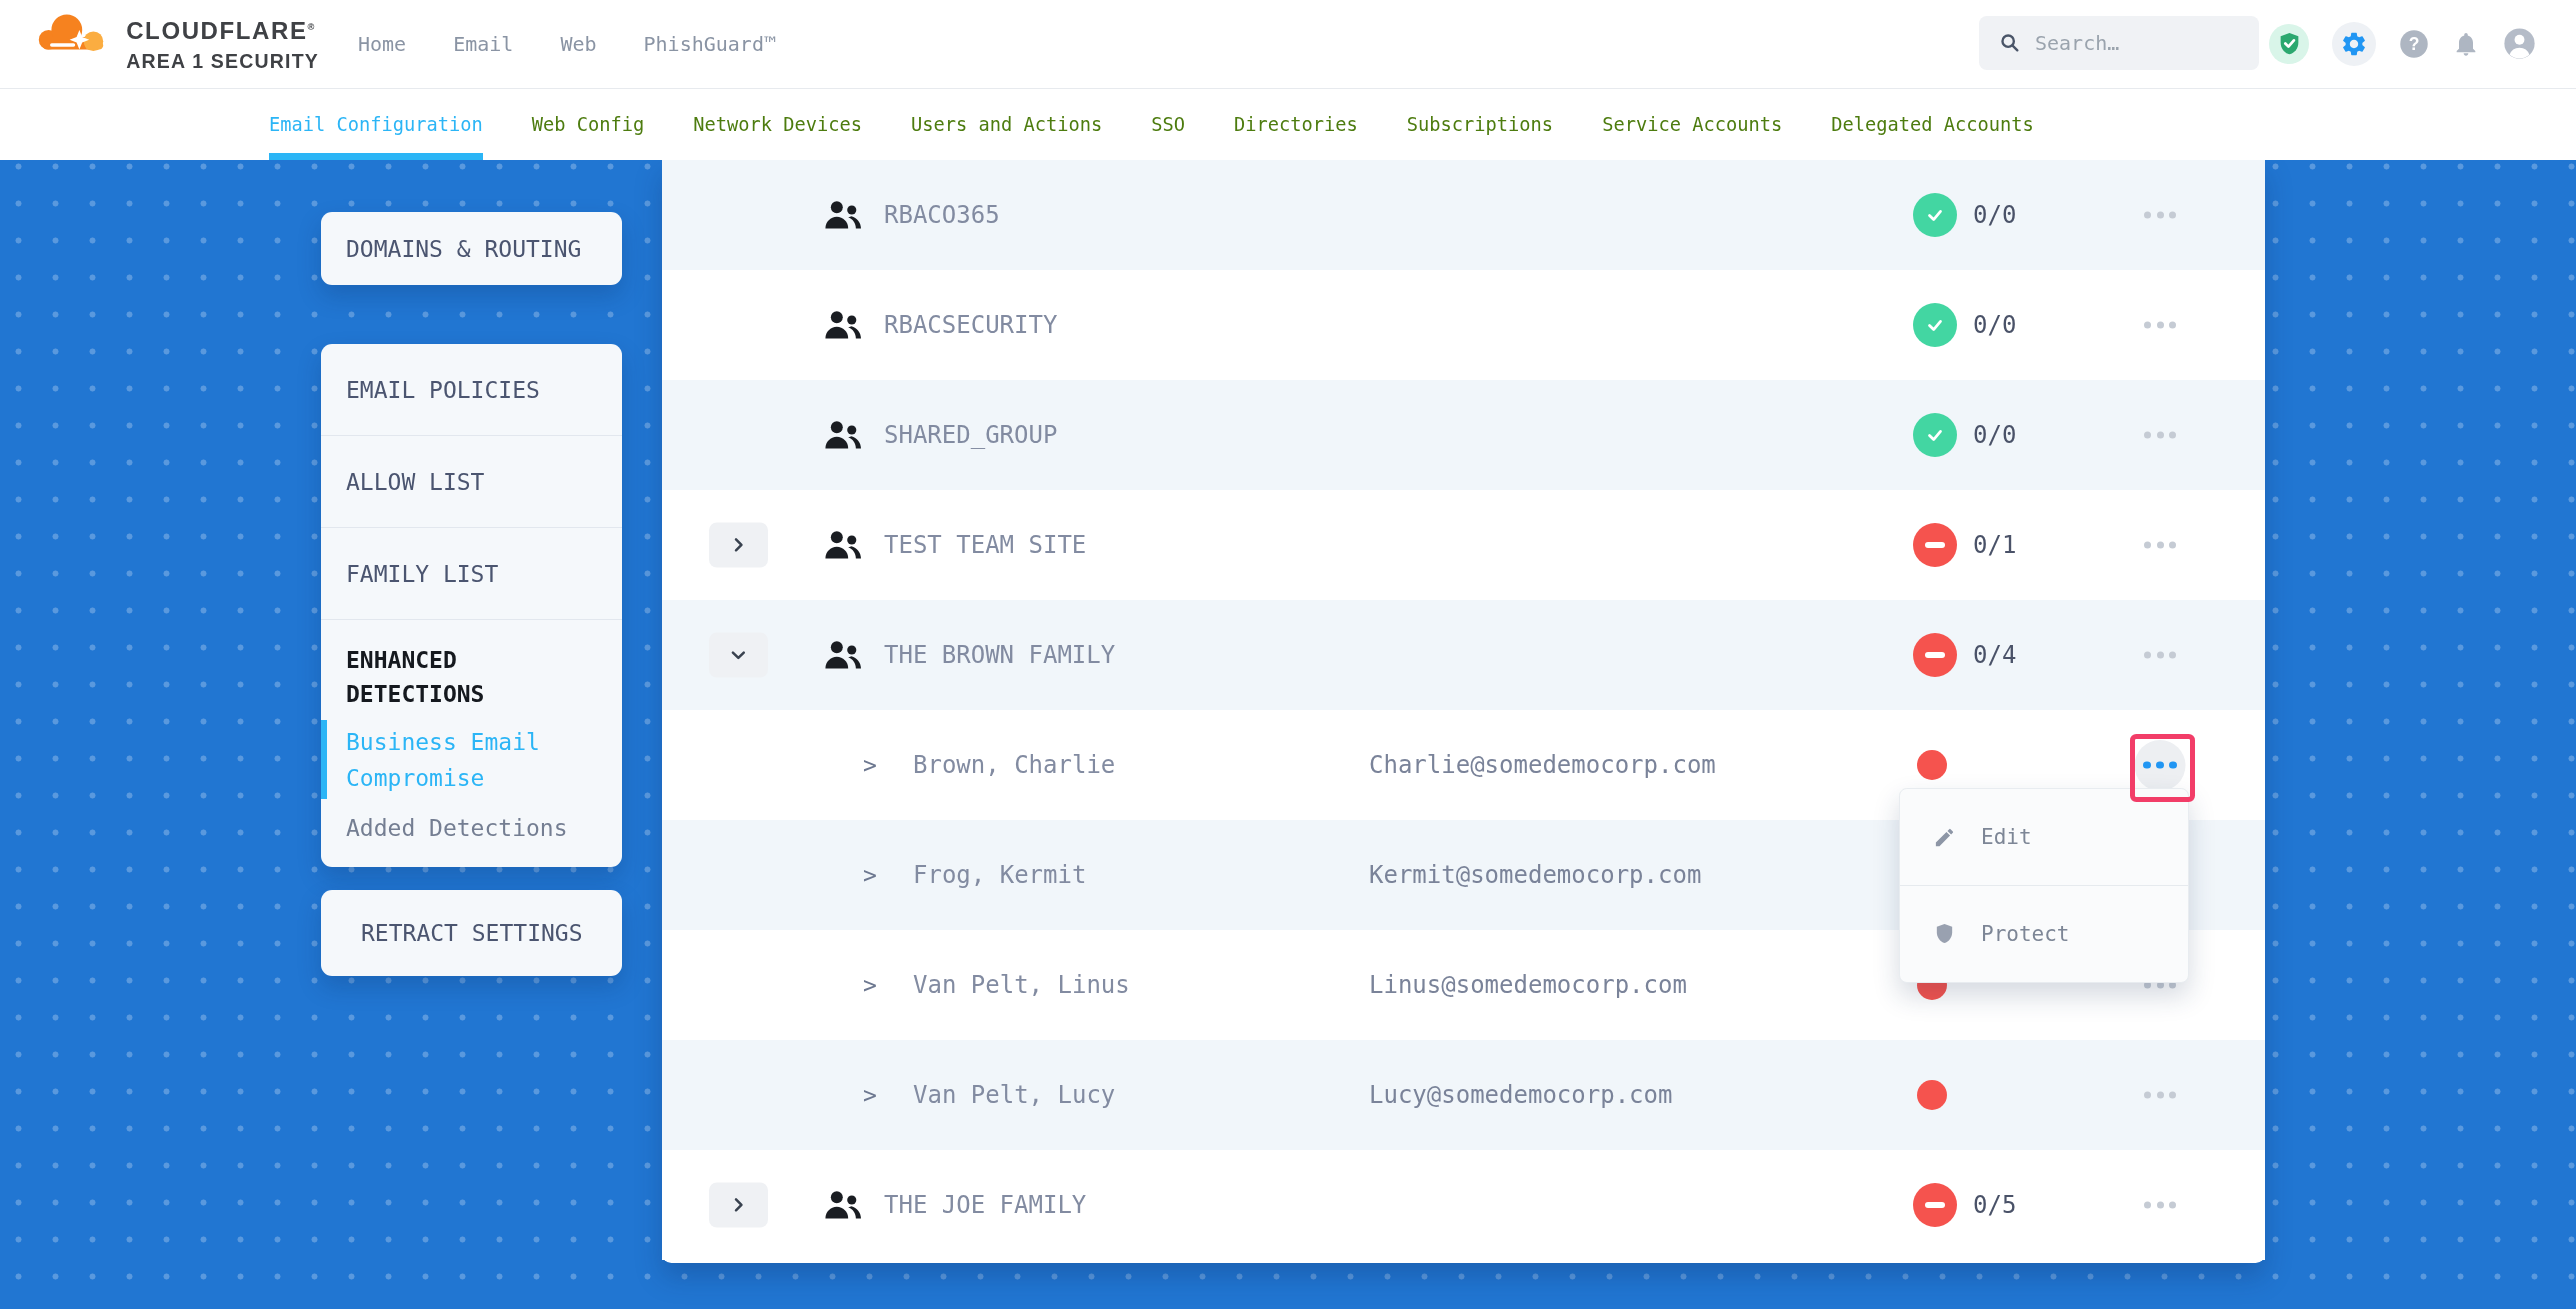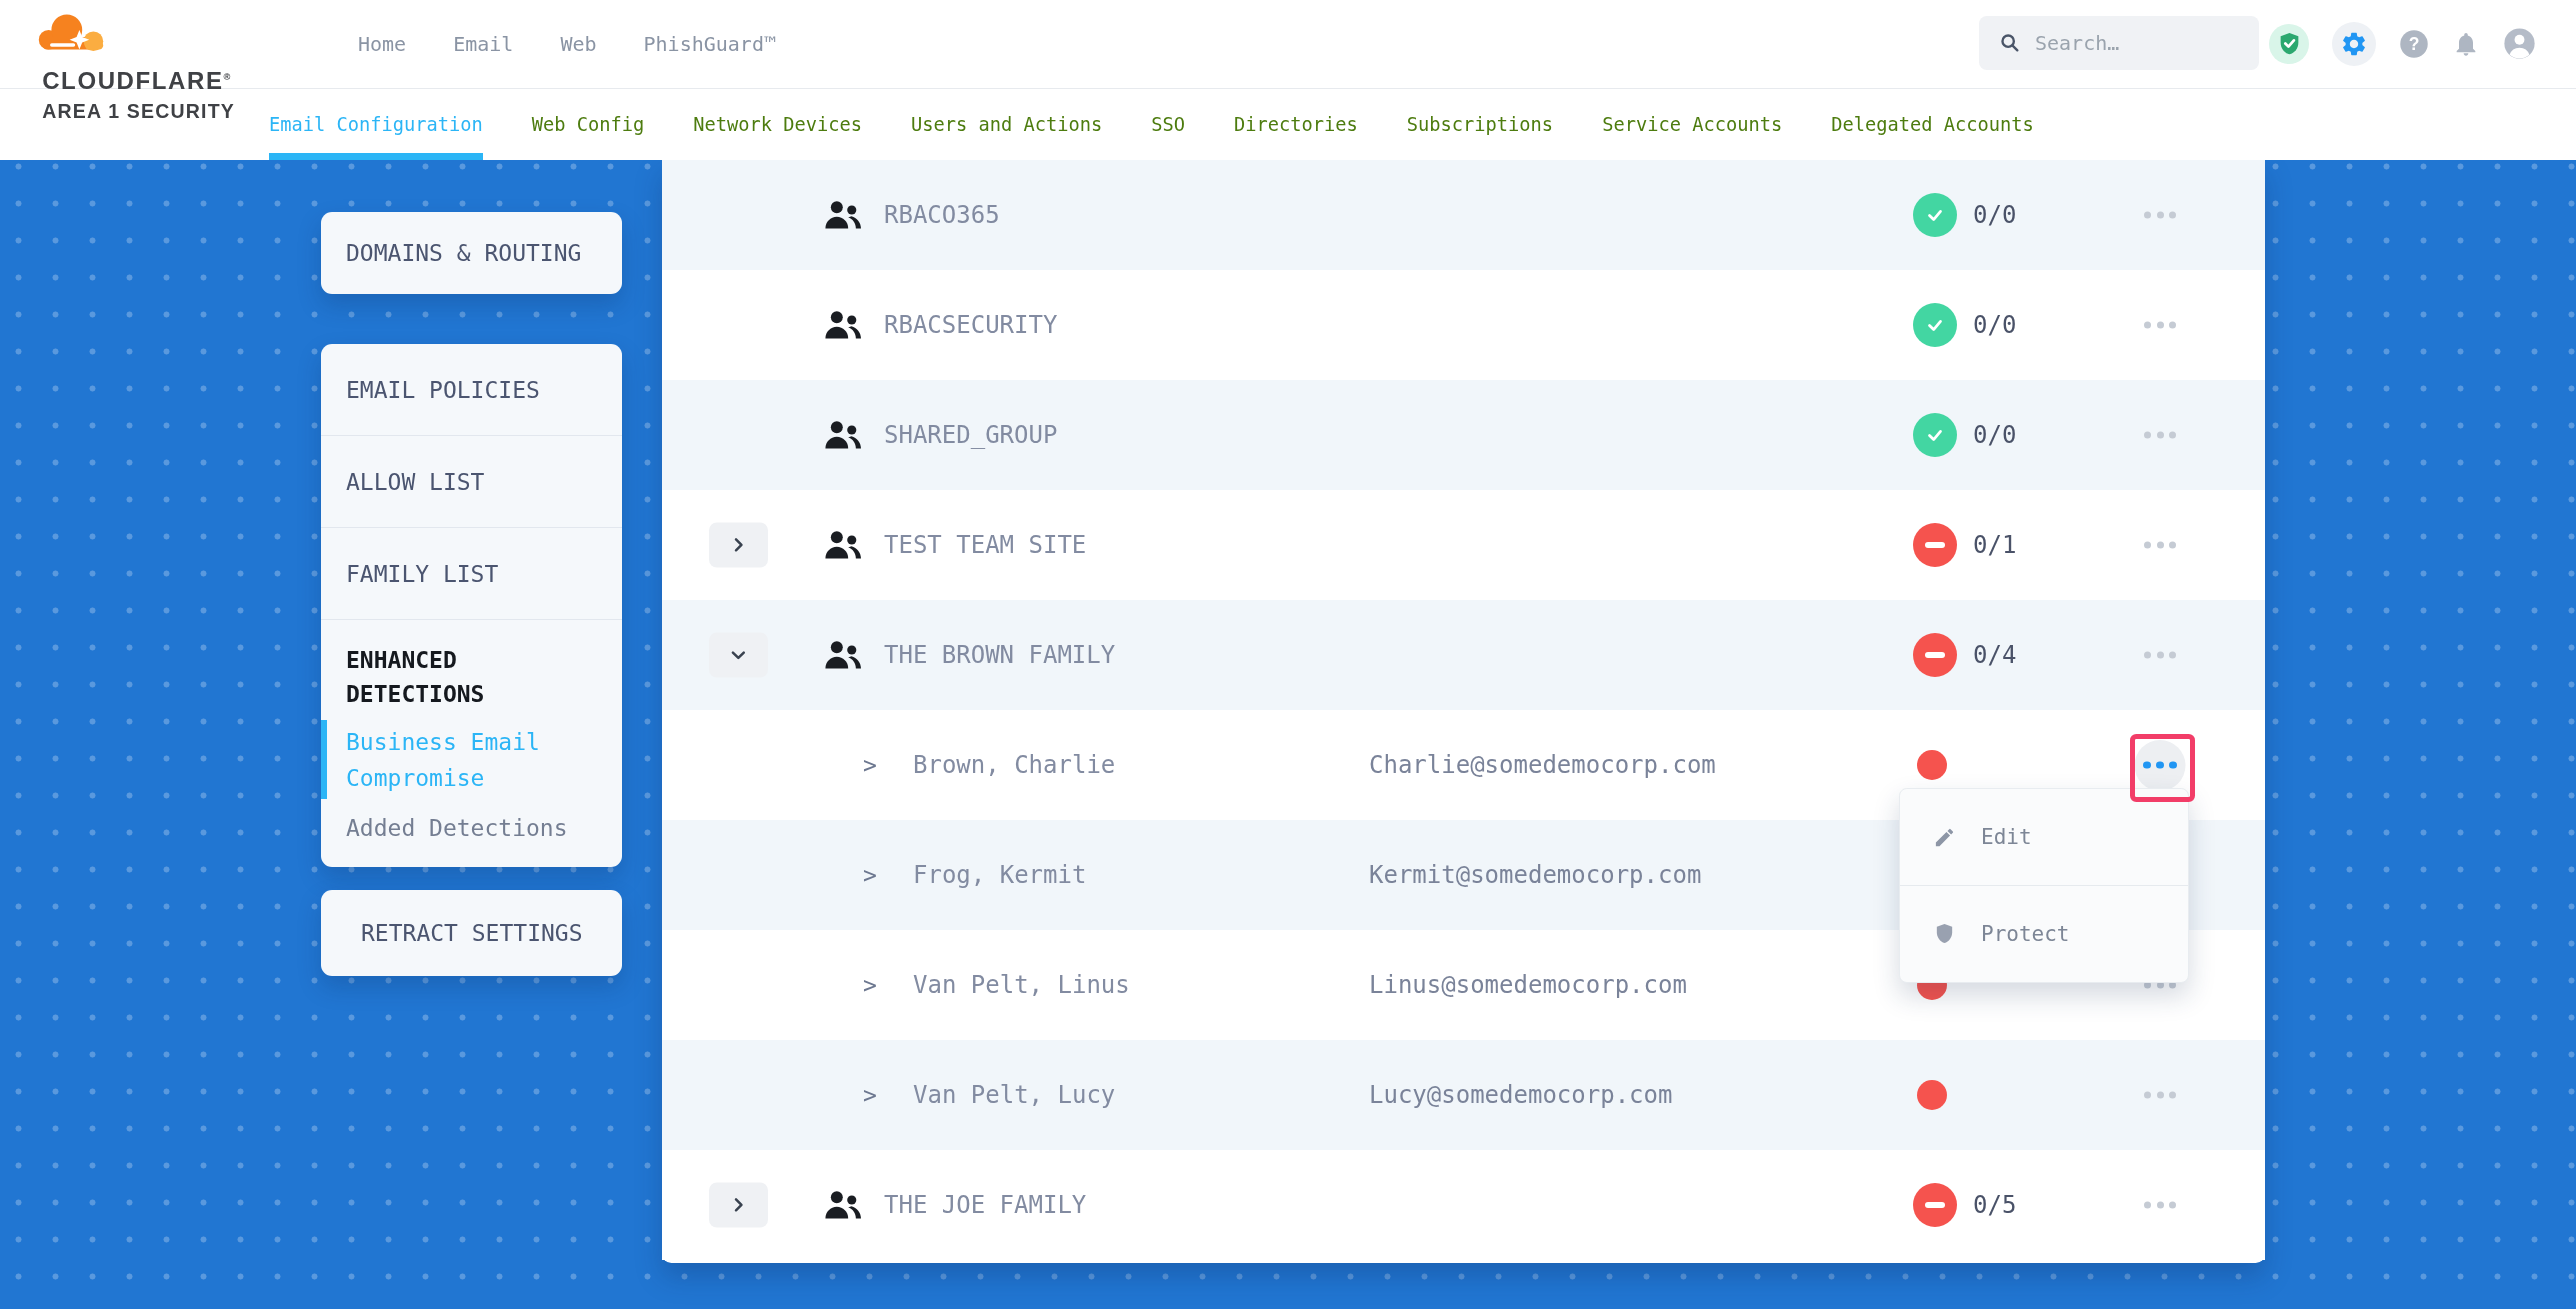--- a/index.html
+++ b/index.html
@@ -9,21 +9,21 @@
     background-color: #2176d2;
     background-image: radial-gradient(circle, rgba(255,255,255,0.26) 2.7px, transparent 3.3px);
     background-size: 37px 37px;
     font-family: "DejaVu Sans Mono", monospace;
   }
   
   .header {
     position: absolute; top: 0; left: 0; width: 2576px; height: 89px;
     background: #ffffff; border-bottom: 1.6px solid #e7eaee; z-index: 20;
   }
-  .logo { position: absolute; left: 36px; top: 6.2px; display: flex; align-items: flex-start; flex-direction: column; }
+  .logo { position: absolute; left: 36px; top: 6.2px; display: flex; align-items: flex-start; }
   .logo-cloud { width: 84px; height: 45px; margin-top: 4.7px; }
   .logo-text { margin-left: 6.2px; font-family: "Liberation Sans", sans-serif; color: #3f4145; }
   .brand { font-size: 24px; font-weight: 800; letter-spacing: 1.6px; margin-top: 11px; }
   .brand .reg { font-size: 9.3px; vertical-align: super; }
   .brand-sub { font-size: 19.5px; font-weight: 700; letter-spacing: 1.2px; margin-top: 4.7px; }
   .top-nav { position: absolute; left: 358px; top: 0; height: 87px; display: flex; align-items: center; gap: 47px; }
   .top-nav .nav-link { font-size: 20px; color: #8a94a4; cursor: pointer; }
   .search {
     position: absolute; left: 1943px; top: 16.3px; width: 280px; height: 54px;
     background: #f0f2f5; border-radius: 7.8px; display: flex; align-items: center; padding: 0 15.6px 0 20px; margin-left: 36px;
@@ -45,21 +45,21 @@
   }
   .tab { position: relative; display: flex; align-items: center; font-size: 18.7px; color: #4d7c0f; cursor: pointer; white-space: nowrap; }
   .tab.active { color: #2bb5f6; }
   .tab.active::after { content: ""; position: absolute; left: 0; bottom: 0; width: 100%; height: 7px; background: #2bb5f6; }
   
   .sidebar { position: absolute; left: 321px; top: 212px; width: 301px; z-index: 5; }
   .side-card {
     position: absolute; left: 0; width: 301px; background: #f5f8fb; border-radius: 11px;
     box-shadow: 0 11px 23px rgba(10, 40, 90, 0.22); color: #4b5570; font-size: 23px;
   }
-  .card-domains { top: 0; height: 82px; display: flex; align-items: center; padding-left: 25px; }
+  .card-domains { top: 0; height: 73px; display: flex; align-items: center; padding-left: 25px; }
   .card-policies { top: 132px; overflow: hidden; }
   .card-retract { top: 678px; height: 86px; display: flex; align-items: center; padding-left: 40px; }
   .side-item { height: 92px; display: flex; align-items: center; padding-left: 25px; border-bottom: 0.8px solid #e2e7ee; cursor: pointer; text-align: center; }
   .side-section { position: relative; padding: 23px 23px 22px 25px; }
   .side-title { font-weight: bold; color: #15191f; line-height: 34px; }
   .side-link { cursor: pointer; }
   .side-link.active { position: relative; margin-top: 12.5px; line-height: 36px; color: #2bb5f6; }
   .side-link.active::before { content: ""; position: absolute; left: -25px; top: -3.1px; bottom: -3.1px; width: 6.2px; background: #2bb5f6; }
   .side-link.muted { margin-top: 15.6px; line-height: 34px; color: #747e92; }
   

